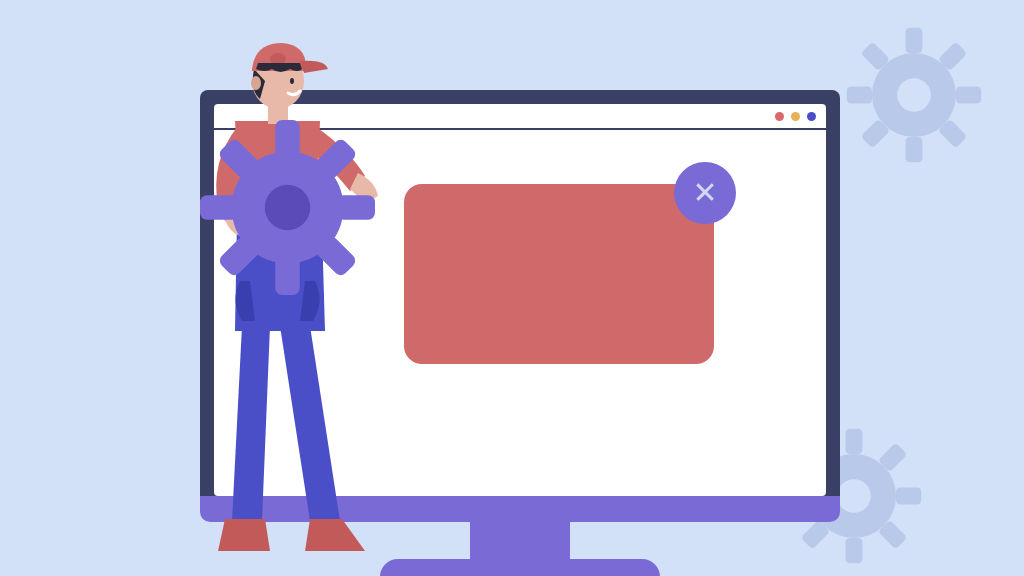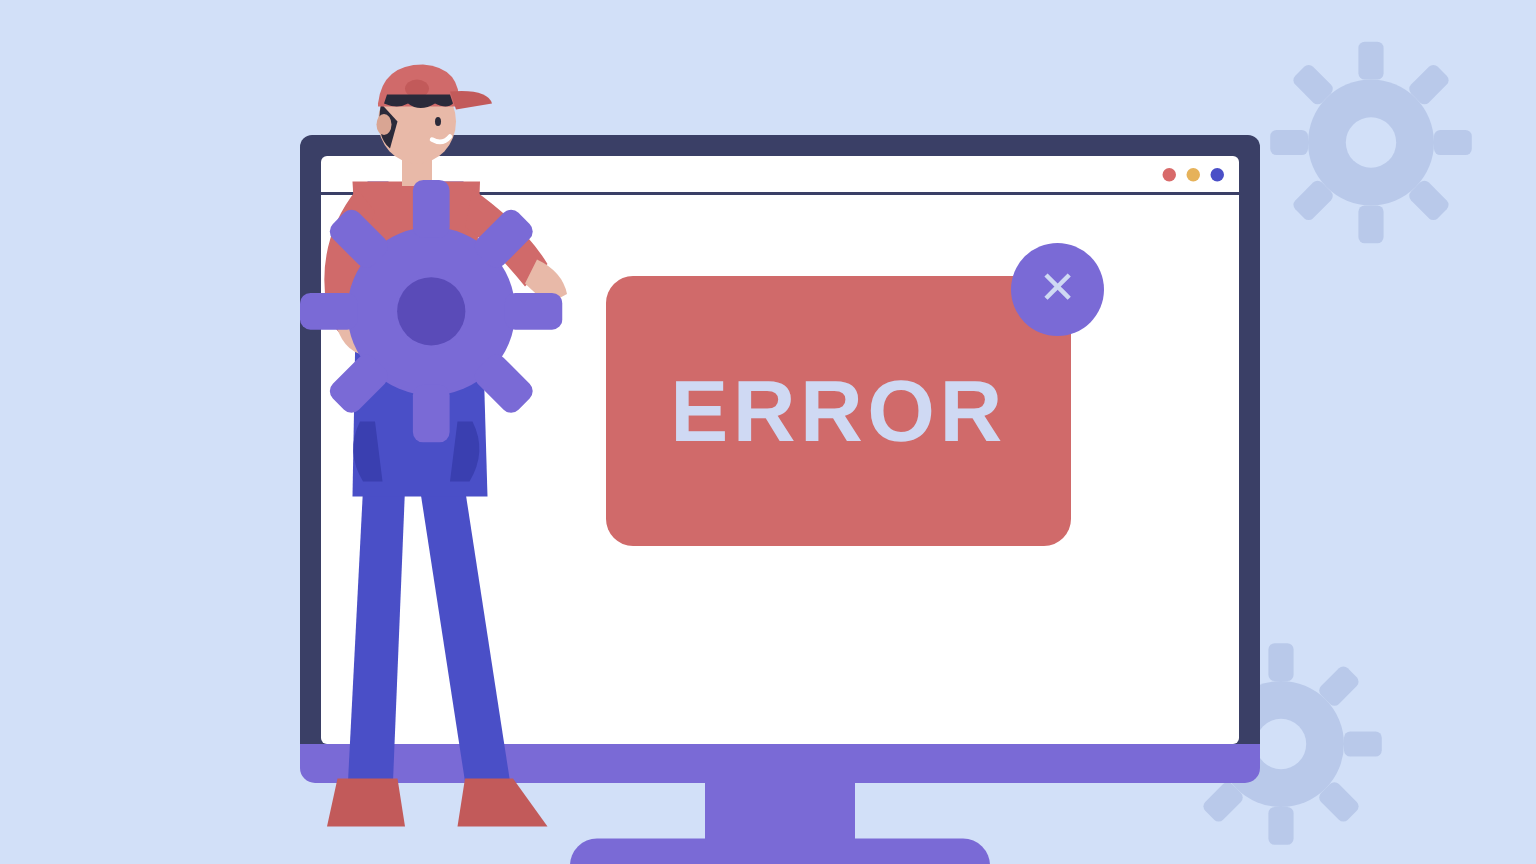--- a/index.html
+++ b/index.html
@@ -204,21 +204,20 @@
     <div class="monitor-base"></div>
     <div class="monitor-bezel">
       <div class="monitor-screen">
         <div class="browser-bar">
           <div class="browser-dot dot-red"></div>
           <div class="browser-dot dot-yellow"></div>
           <div class="browser-dot dot-blue"></div>
         </div>
 
         <div class="error-card">
-          <span class="error-text">ERROR</span>
           <div class="close-badge">
             <span class="close-x">✕</span>
           </div>
         </div>
       </div>
       <div class="monitor-bezel-bottom"></div>
     </div>
   </div>
 
   <div class="held-gear">

